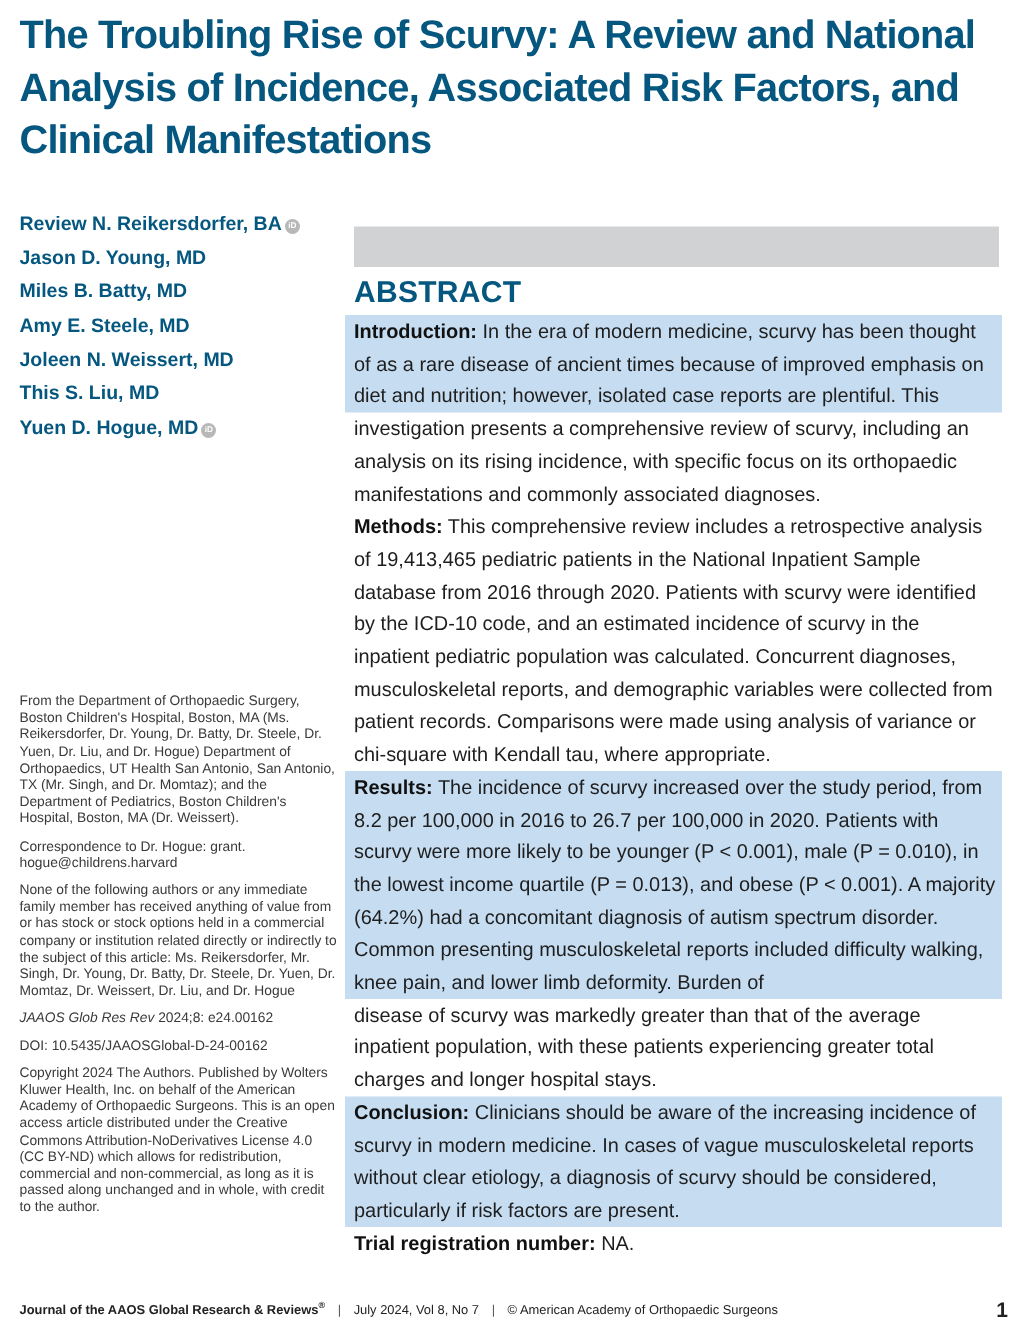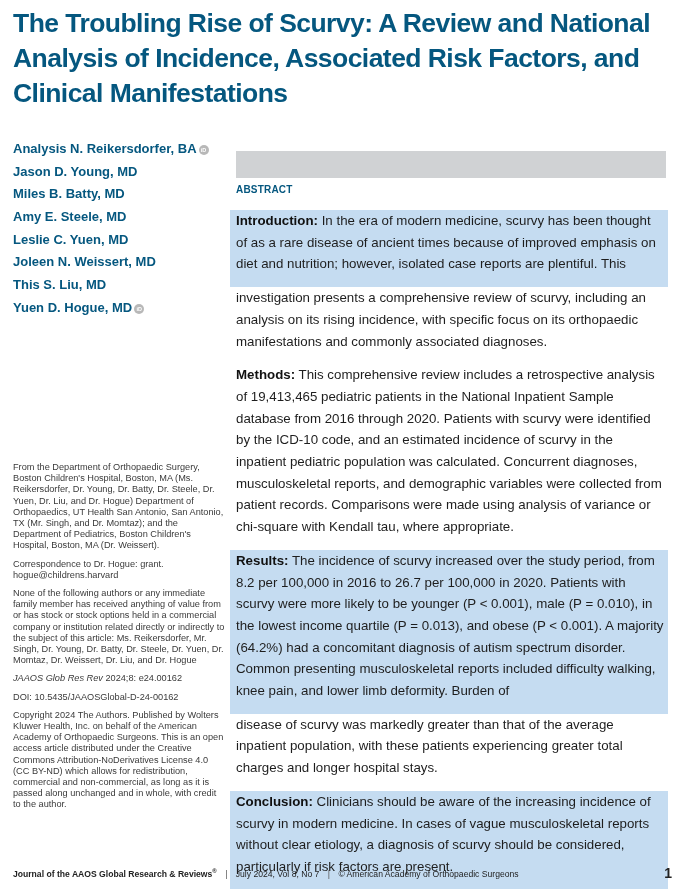--- a/index.html
+++ b/index.html
@@ -31,51 +31,50 @@
       font-size: 9.2px; line-height: 11.2px; color: #3a3a3a;
     }
     .sidenotes p { margin: 0 0 7px 0; }
     .sidenotes .cite em { font-style: italic; }
     .graybar {
       position: absolute; left: 236px; top: 151px; width: 430px; height: 27px;
       background: #d0d2d4;
     }
     .abstract-heading {
       position: absolute; left: 236px; top: 184px;
-      font-size: 10px; font-weight: bold; color: #05577f; letter-spacing: 0.2px;
+      font-size: 20px; font-weight: bold; color: #05577f; letter-spacing: 0.2px;
     }
     .abstract {
       position: absolute; left: 230px; top: 210px; width: 438px;
       font-size: 13.3px; line-height: 21.7px; color: #1e1e1e;
     }
-    .sec { padding: 0 4px 12px 6px; }
+    .sec { padding: 0 4px 0 6px; }
     .hl { background: #c5dcf1; }
     .sec b { font-weight: bold; color: #111; }
     .footer {
       position: absolute; left: 13px; top: 868px; width: 663px; height: 16px;
       font-size: 8.6px; color: #222; white-space: nowrap;
     }
     .footer .journal { font-weight: bold; }
     .footer .sep { color: #555; margin: 0 6px; }
     .footer .pagenum {
       position: absolute; right: 4px; top: -3px; font-size: 14px; font-weight: bold;
     }
     sup { font-size: 6px; }
   </style>
 </head>
 <body>
 
 <h1 class="title">The Troubling Rise of Scurvy: A Review and National Analysis of Incidence, Associated Risk Factors, and Clinical Manifestations</h1>
 
 <ul class="authors">
-  <li class="author"><span>Analysis N. Reikersdorfer, BA</span><span class="orcid">iD</span></li>
+  <li class="author"><span>Review N. Reikersdorfer, BA</span><span class="orcid">iD</span></li>
   <li class="author"><span>Jason D. Young, MD</span></li>
   <li class="author"><span>Miles B. Batty, MD</span></li>
   <li class="author"><span>Amy E. Steele, MD</span></li>
-  <li class="author"><span>Leslie C. Yuen, MD</span></li>
   <li class="author"><span>Joleen N. Weissert, MD</span></li>
   <li class="author"><span>This S. Liu, MD</span></li>
   <li class="author"><span>Yuen D. Hogue, MD</span><span class="orcid">iD</span></li>
 </ul>
 
 <div class="sidenotes">
   <p>From the Department of Orthopaedic Surgery, Boston Children's Hospital, Boston, MA (Ms. Reikersdorfer, Dr. Young, Dr. Batty, Dr. Steele, Dr. Yuen, Dr. Liu, and Dr. Hogue) Department of Orthopaedics, UT Health San Antonio, San Antonio, TX (Mr. Singh, and Dr. Momtaz); and the Department of Pediatrics, Boston Children's Hospital, Boston, MA (Dr. Weissert).</p>
   <p>Correspondence to Dr. Hogue: grant. hogue@childrens.harvard</p>
   <p>None of the following authors or any immediate family member has received anything of value from or has stock or stock options held in a commercial company or institution related directly or indirectly to the subject of this article: Ms. Reikersdorfer, Mr. Singh, Dr. Young, Dr. Batty, Dr. Steele, Dr. Yuen, Dr. Momtaz, Dr. Weissert, Dr. Liu, and Dr. Hogue</p>
   <p class="cite"><em>JAAOS Glob Res Rev</em><span> 2024;8: e24.00162</span></p>

